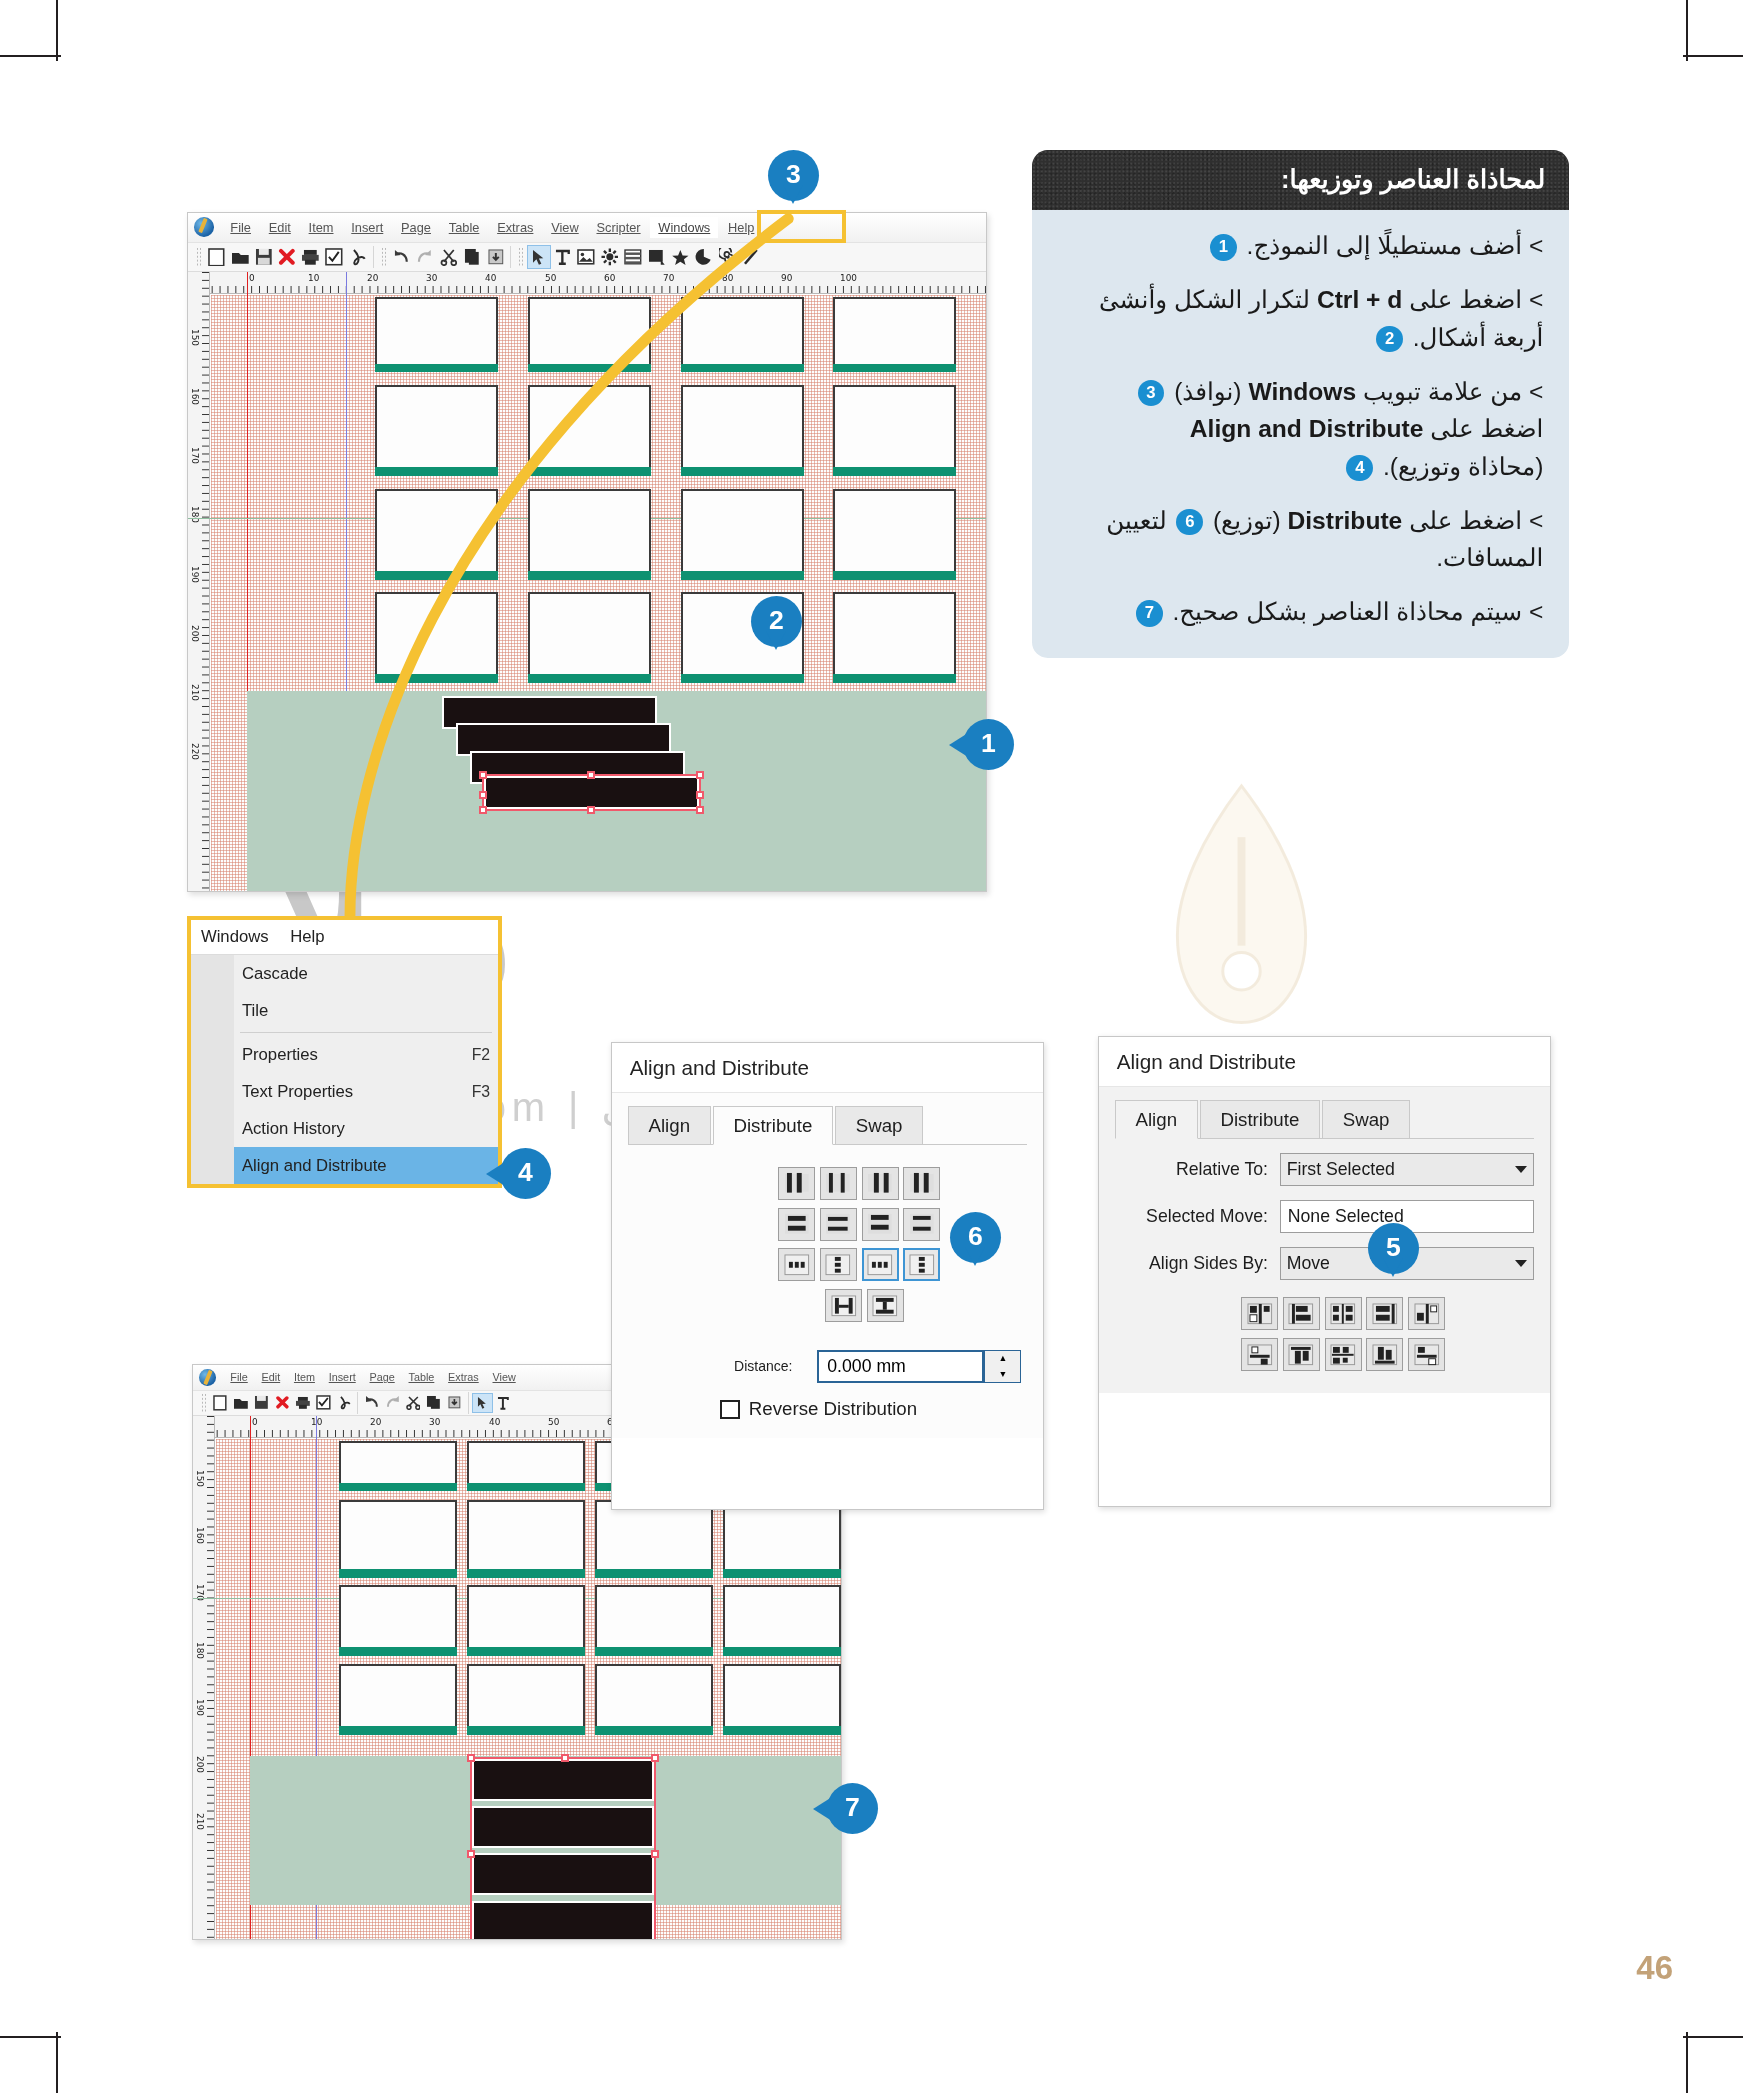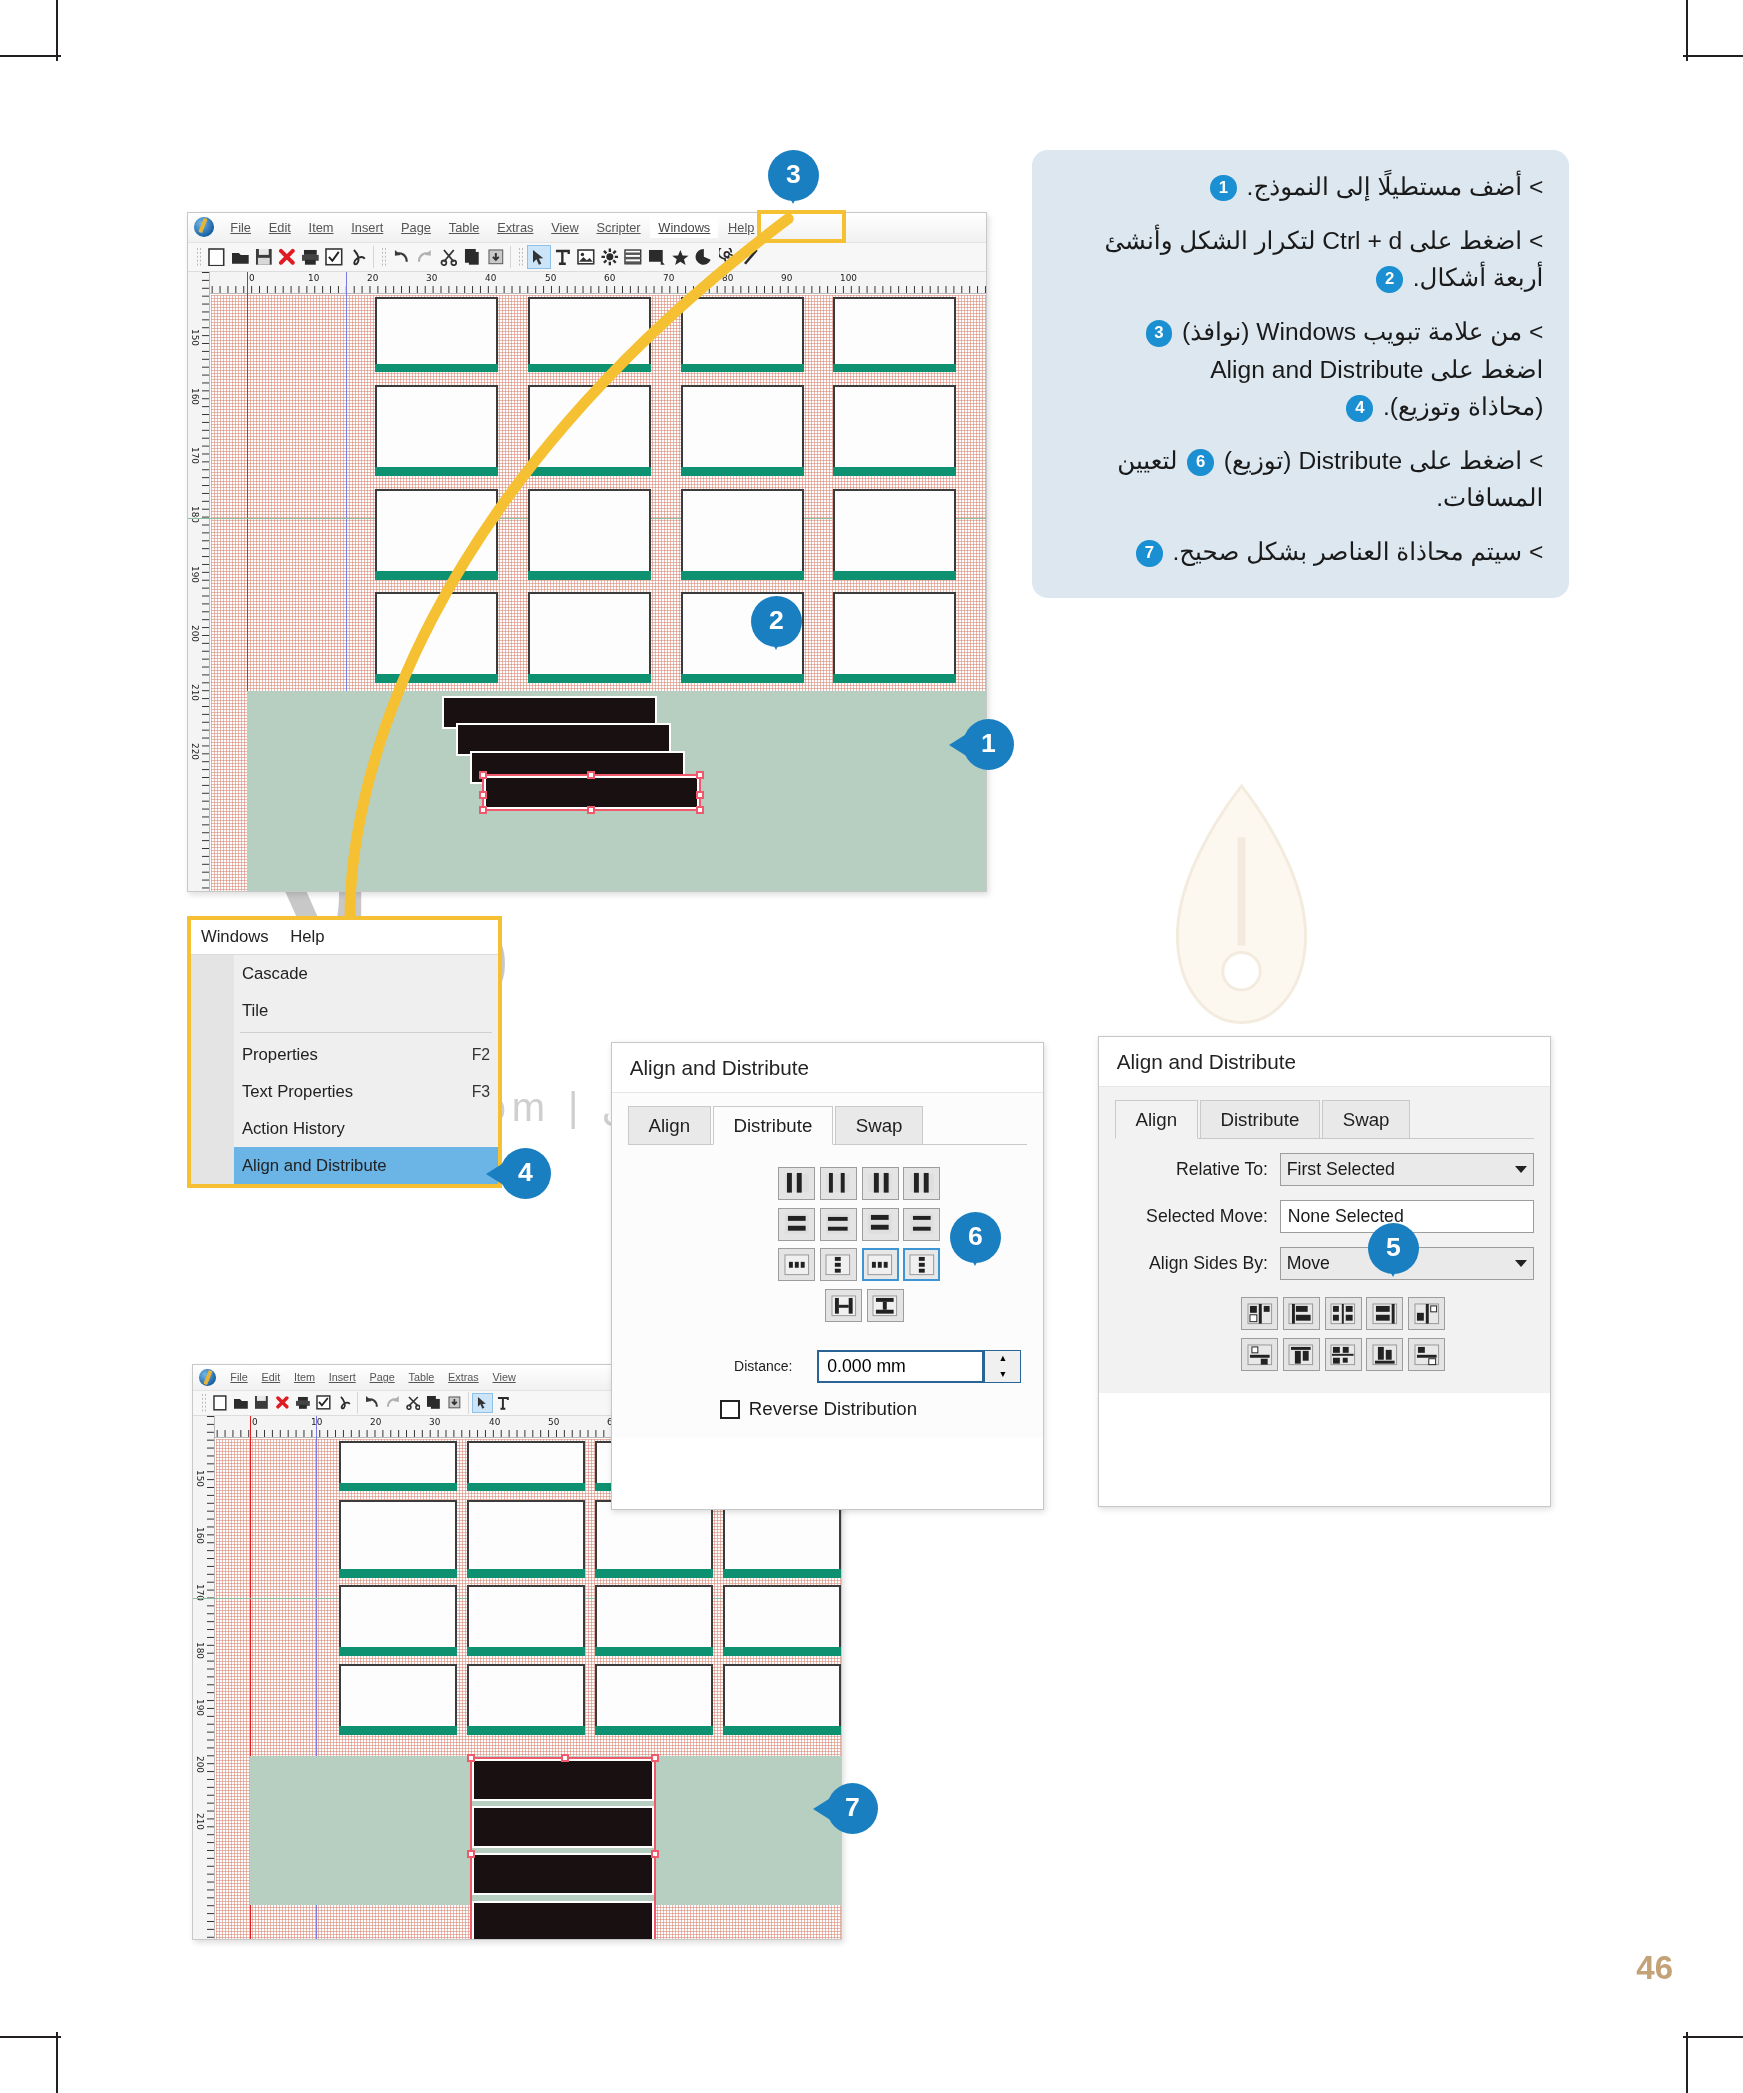--- a/index.html
+++ b/index.html
@@ -53,21 +53,21 @@
     background-position: 0 0, 2px 2px;
   }
   #instr-body {
     background: #dde7ef; padding: 17.7px 25.6px 27.6px 25.6px;
     direction: rtl; text-align: right;
   }
   .instr-item {
     font-size: 24.6px; line-height: 1.52; color: #1a1a1a;
     margin-bottom: 16.7px; direction: rtl;
   }
-  .instr-item .en { font-weight: normal; direction: ltr; display: inline-block; text-align: right; }
+  .instr-item .en { font-weight: bold; direction: ltr; display: inline-block; text-align: right; }
   .badge-inline {
     display: inline-block; width: 26.6px; height: 26.6px; border-radius: 50%;
     background: #1a8fd1; color: #fff; font-size: 16.7px; font-weight: bold;
     text-align: center; line-height: 26.6px; vertical-align: 2px;
     margin: 0 3px; direction: ltr;
   }
 
   
   .pin {
     position: absolute; width: 51px; height: 51px; z-index: 60;
@@ -1015,20 +1015,21 @@
     <div class="num">5</div>
   </div>
 
   <div class="pin left" style="left:827px;top:1783px;">
     <div class="bulb"></div>
     <div class="tail"></div>
     <div class="num">7</div>
   </div>
 
   <div id="instr">
+    <div id="instr-header">لمحاذاة العناصر وتوزيعها:</div>
     <div id="instr-body">
 
       <div class="instr-item">
         <span>&gt; أضف مستطيلًا إلى النموذج.</span>
         <span class="badge-inline">1</span>
       </div>
 
       <div class="instr-item">
         <span>&gt; اضغط على</span>
         <span class="en">Ctrl + d</span>

